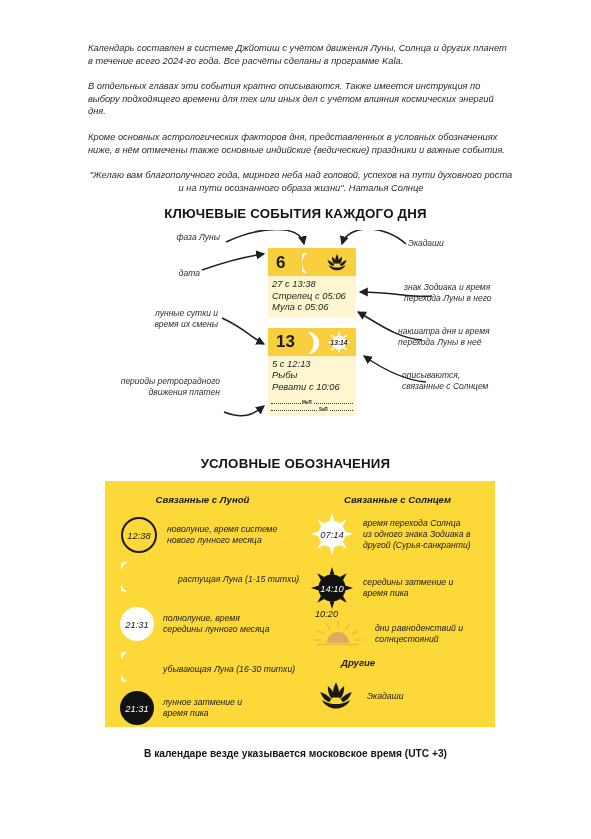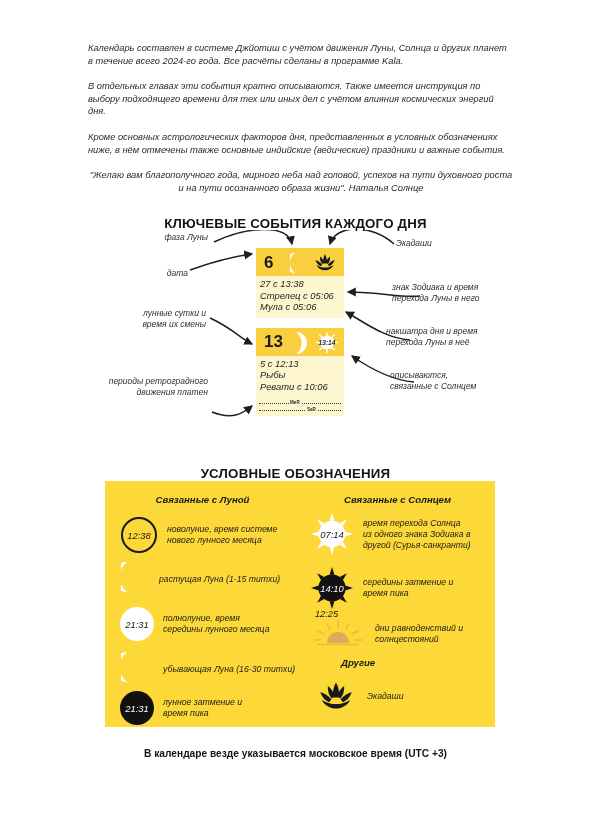--- a/index.html
+++ b/index.html
@@ -14,27 +14,27 @@
   .intro{position:absolute;left:88px;top:42px;width:426px;}
   .intro p{
     margin:0 0 13px 0;font-style:italic;font-size:9.3px;line-height:12.6px;
     color:#2b2b2b;text-align:left;
   }
   .intro p.quote{text-align:center;margin-top:4px;line-height:12.8px;}
 
   
   .sec-title{
     position:absolute;left:0;width:591px;text-align:center;
-    font-weight:bold;font-size:13.3px;letter-spacing:.2px;color:#141414;margin-top:10px;
+    font-weight:bold;font-size:13.3px;letter-spacing:.2px;color:#141414;
   }
   #t-key{top:206px;}
   #t-leg{top:456px;}
 
   
-  .diagram{position:absolute;left:0;top:230px;width:527px;height:200px;}
+  .diagram{position:absolute;left:12px;top:230px;width:527px;height:200px;}
   .diagram svg{position:absolute;left:0;top:0;}
 
   .cells{position:absolute;left:256px;top:18px;width:88px;}
   .cell{width:88px;}
   .cell .head{
     position:relative;height:28px;background:#f9cf3f;display:flex;align-items:center;
   }
   .cell .head .num{
     font-weight:bold;font-size:17px;color:#1a1a1a;margin-left:8px;line-height:1;
   }
@@ -271,21 +271,21 @@
         <span>нового лунного месяца</span>
       </span>
     </div>
 
     <div class="row" style="left:16px;top:80px;width:182px;">
       <span class="ic" style="width:32px;">
         <svg width="30" height="32" viewBox="0 0 30 32">
           <path d="M6,1 A15,15 0 1,0 6,31 A19,19 0 0,1 6,1 Z" fill="#ffffff"></path>
         </svg>
       </span>
-      <span class="txt" style="margin-left:6px;">растущая Луна (1-15 титхи)</span>
+      <span class="txt" style="margin-left:25px;">растущая Луна (1-15 титхи)</span>
     </div>
 
     <div class="row" style="left:15px;top:126px;width:182px;">
       <span class="ic circ-white">
         <span>21:31</span>
       </span>
       <span class="txt" style="margin-left:9px;">
         <span>полнолуние, время</span><br>
         <span>середины лунного месяца</span>
       </span>
@@ -356,21 +356,21 @@
         <span class="t w">14:10</span>
       </span>
       <span class="txt" style="margin-left:10px;">
         <span>середины затмение и</span><br>
         <span>время пика</span>
       </span>
     </div>
 
     <div class="row" style="left:206px;top:128px;width:190px;align-items:flex-start;">
       <span class="ic" style="width:56px;">
-        <div class="eqtime" style="margin-left:4px;">12:25</div>
+        <div class="eqtime" style="margin-left:4px;">10:20</div>
         <svg width="54" height="30" viewBox="0 0 54 30">
           <g stroke="#e9bb3a" stroke-width="1.4" stroke-linecap="round">
             <line x1="27" y1="2" x2="27" y2="8"></line>
             <line x1="16" y1="5" x2="19" y2="10.5"></line>
               <line x1="38" y1="5" x2="35" y2="10.5"></line>
             <line x1="7" y1="12" x2="13" y2="15"></line>
               <line x1="47" y1="12" x2="41" y2="15"></line>
             <line x1="3" y1="21" x2="10" y2="21"></line>
               <line x1="51" y1="21" x2="44" y2="21"></line>
           </g>

